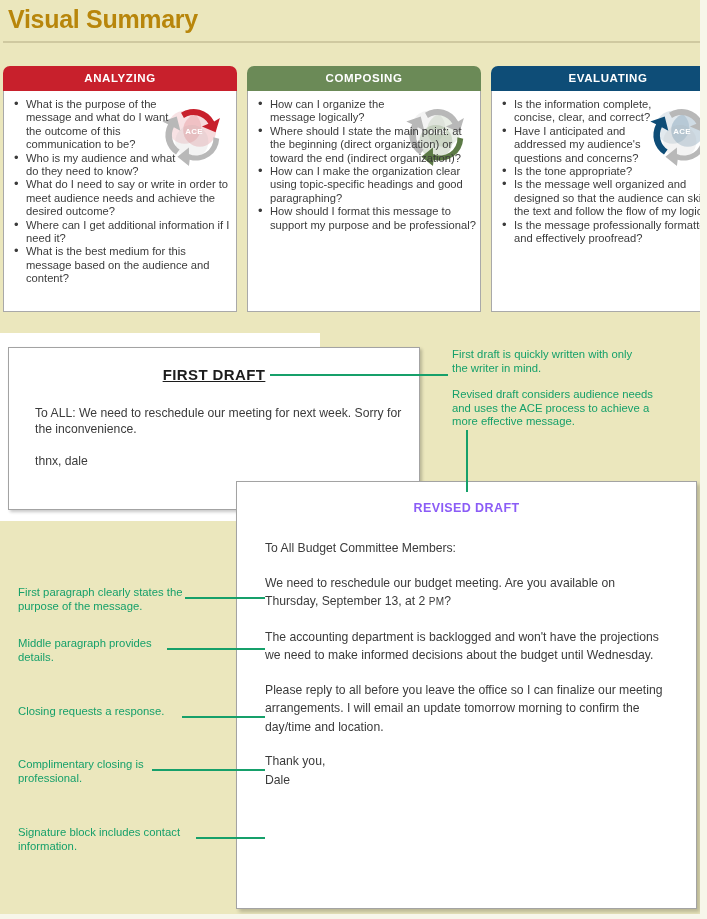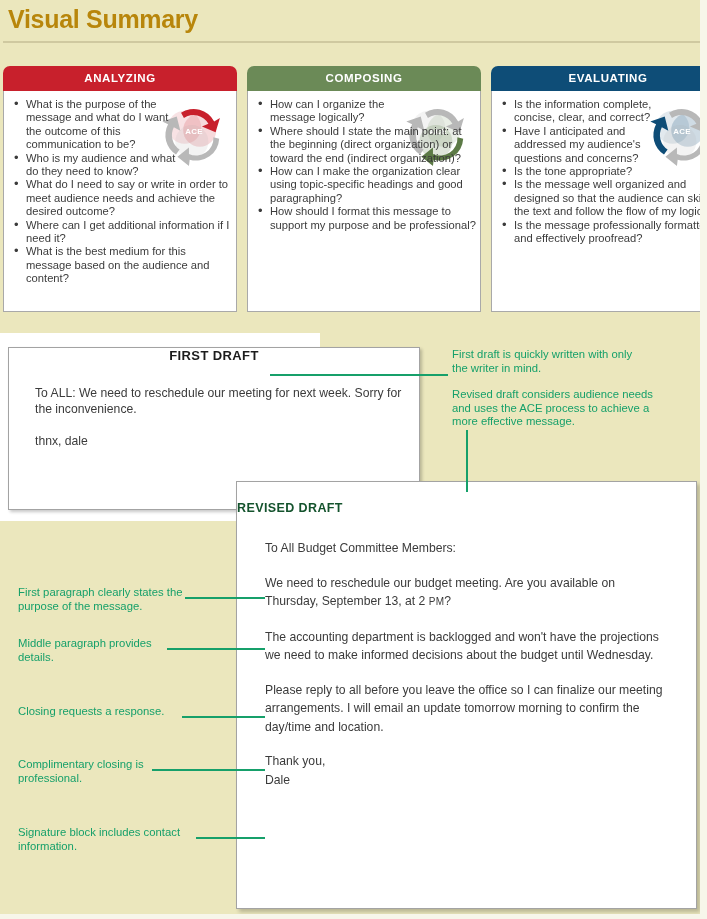--- a/index.html
+++ b/index.html
@@ -80,37 +80,37 @@
   .draft-bg-white {
     position:absolute; left:0; top:333px; width:320px; height:188px;
     background:#ffffff;
   }
   .first-draft {
     position:absolute; left:8px; top:347px; width:412px; height:163px;
     background:#ffffff; border:1px solid #a3a3a3;
     box-shadow:2px 2px 3px rgba(0,0,0,0.22);
   }
   .first-draft .dtitle {
-    text-align:center; font-size:13px; font-weight:bold; color:#1c1c1c;
-    letter-spacing:0.4px;
+    text-align:center; font-size:15px; font-weight:bold; color:#1c1c1c;
+    margin-top:18px; letter-spacing:0.4px;text-decoration:underline;
   }
   .first-draft .dbody {
     margin:22px 0 0 26px; font-size:12.2px; line-height:16px; color:#3b3b3b;
   }
   .first-draft .dbody p { margin:0 0 16px 0; }
 
   
   .revised-draft {
     position:absolute; left:236px; top:481px; width:461px; height:428px;
     background:#ffffff; border:1px solid #a3a3a3;
     box-shadow:3px 3px 4px rgba(0,0,0,0.22);
     z-index:20;
   }
   .revised-draft .dtitle {
-    font-size:12.5px; font-weight:bold; color:#14532d;
+    text-align:center; font-size:12.5px; font-weight:bold; color:#8b5cf6;
     margin-top:19px; letter-spacing:0.4px;
   }
   .revised-draft .dbody {
     margin:24px 0 0 28px; width:400px;
     font-size:12.2px; line-height:18.5px; color:#3b3b3b;
   }
   .revised-draft .dbody p { margin:0 0 16px 0; }
   .smallcaps { font-size:10px; letter-spacing:0.3px; }
 
   

